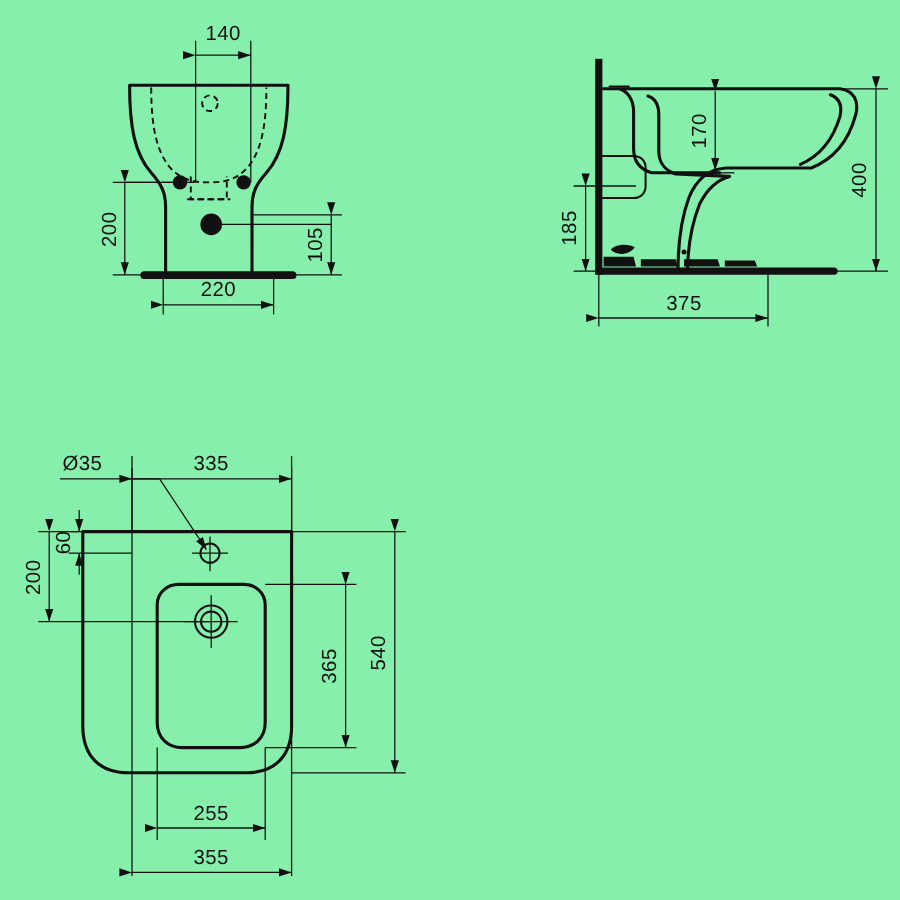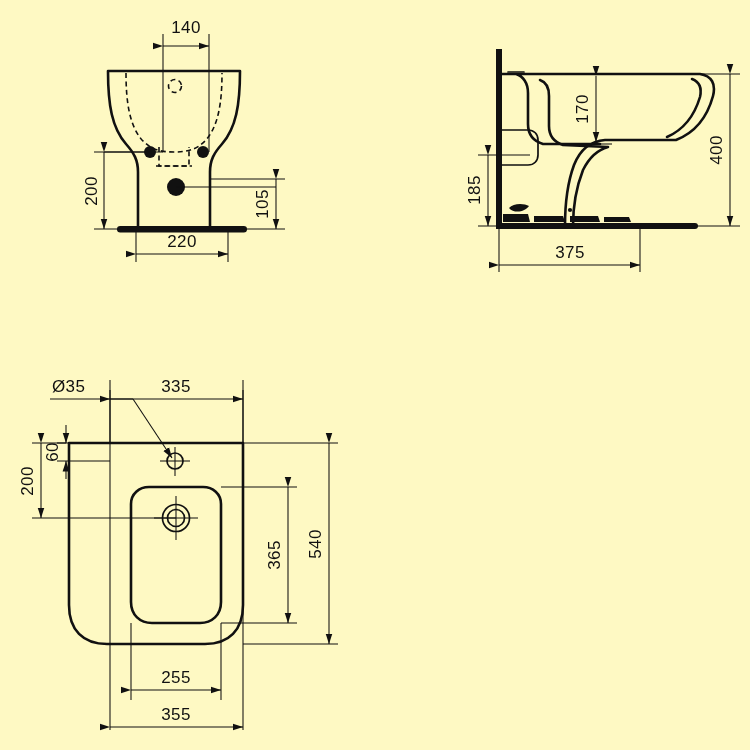--- a/index.html
+++ b/index.html
@@ -10,21 +10,21 @@
   body {
     width: 750px;
     height: 750px;
     font-family: "Liberation Sans", sans-serif;
     overflow: hidden;
   }
   #sheet {
     position: relative;
     width: 750px;
     height: 750px;
-    background: #fef9c3;
+    background: #86efac;
   }
   svg#drawing {
     position: absolute;
     left: 0;
     top: 0;
     width: 750px;
     height: 750px;
     display: block;
   }
   .obj {

